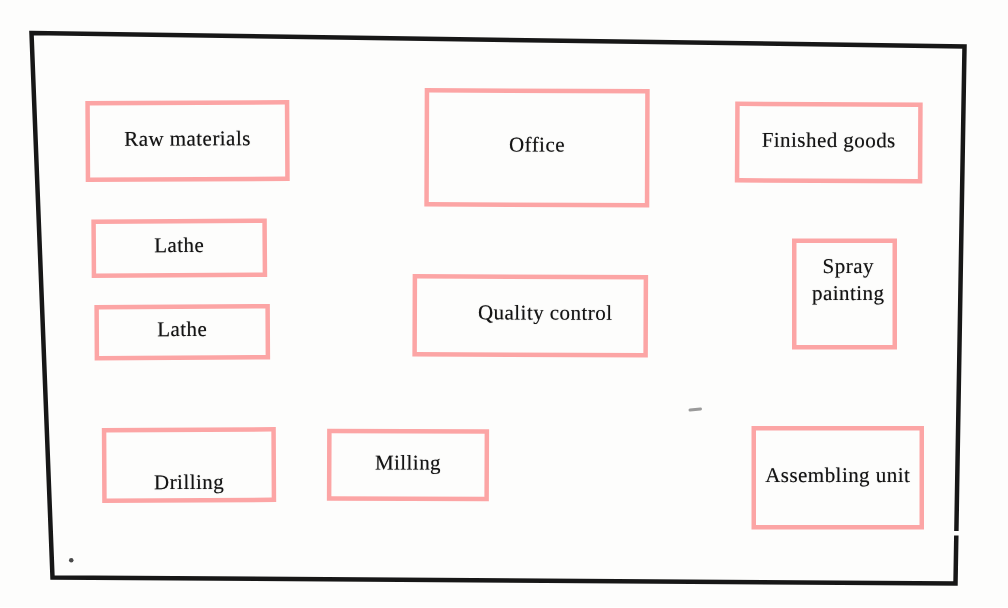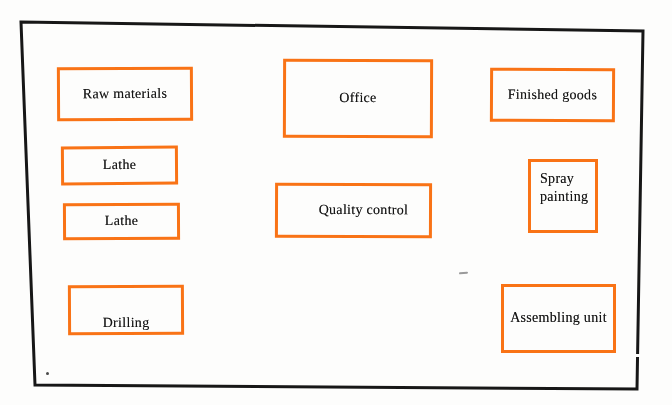--- a/index.html
+++ b/index.html
@@ -19,40 +19,40 @@
   .frame-svg {
     position: absolute;
     left: 0;
     top: 0;
     width: 672px;
     height: 405px;
   }
   .dept-box {
     position: absolute;
     box-sizing: border-box;
-    border: 3px solid #f97316;
+    border: 3px solid #fca5a5;
     background: #fdfdfc;
     display: flex;
     align-items: center;
     justify-content: center;
     text-align: center;
     font-size: 14px;
     letter-spacing: 0.3px;
     line-height: 1.32;
     color: #141414;
     text-shadow: 0 0 0.5px rgba(20,20,20,0.55);
   }
   
   .box-raw-materials   { left: 57px;  top: 67px;  width: 136px; height: 54px; transform: rotate(-0.3deg); }
   .box-office          { left: 283px; top: 59px;  width: 150px; height: 79px; transform: rotate(0.2deg); }
   .box-finished-goods  { left: 490px; top: 68px;  width: 125px; height: 54px; transform: rotate(0.3deg); }
   .box-lathe-1         { left: 61px;  top: 146px; width: 117px; height: 39px; transform: rotate(-0.4deg); }
   .box-lathe-2         { left: 63px;  top: 203px; width: 117px; height: 37px; transform: rotate(-0.3deg); }
   .box-spray-painting  { left: 528px; top: 159px; width: 70px;  height: 74px;
-                         justify-content: flex-start; text-align: left;
+                         justify-content: flex-start; text-align: center;
                          padding: 0 4px 16px 9px; }
   .box-quality-control { left: 275px; top: 183px; width: 157px; height: 55px; transform: rotate(0.2deg); padding-left: 20px; }
   .box-drilling        { left: 68px;  top: 285px; width: 116px; height: 50px; transform: rotate(-0.3deg); align-items: flex-end; }
   .box-milling         { left: 218px; top: 286px; width: 108px; height: 48px; transform: rotate(0.2deg); }
   .box-grinding        { left: 369px; top: 287px; width: 110px; height: 47px; border-width: 2px; transform: rotate(0.2deg); }
   .box-assembling-unit { left: 501px; top: 284px; width: 115px; height: 69px; padding: 0 6px; }
   
   .speck {
     position: absolute;
     background: #4a4a4a;
@@ -95,20 +95,23 @@
   </div>
 
   <div class="dept-box box-quality-control">
     <span>Quality control</span>
   </div>
 
   <div class="dept-box box-drilling">
     <span>Drilling</span>
   </div>
 
+  <div class="dept-box box-milling">
+    <span>Milling</span>
+  </div>
 
 
   <div class="dept-box box-assembling-unit">
     <span>Assembling unit</span>
   </div>
 
   <div class="speck speck-dot"></div>
   <div class="speck speck-dash"></div>
   <div class="speck border-notch"></div>
 

